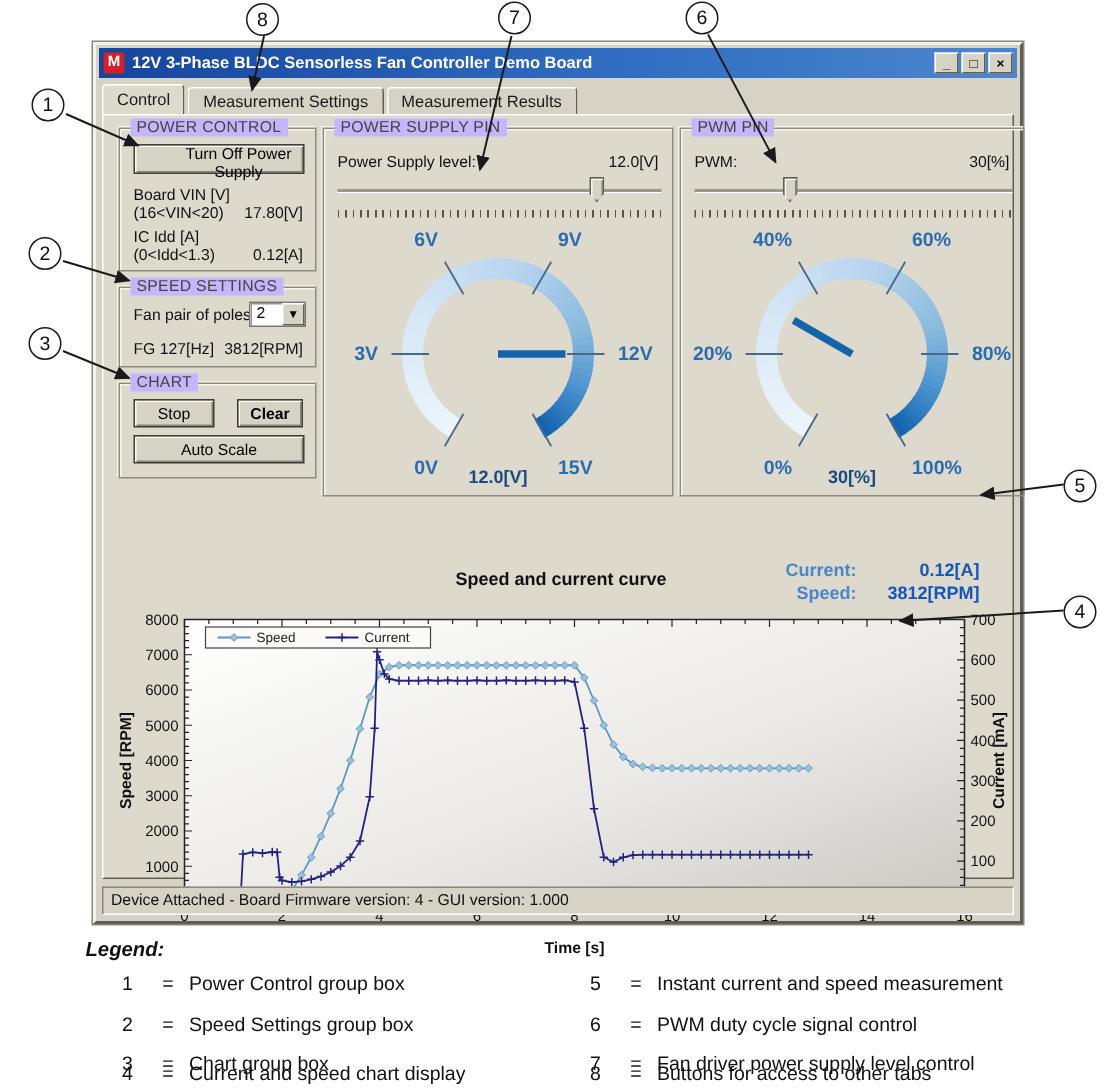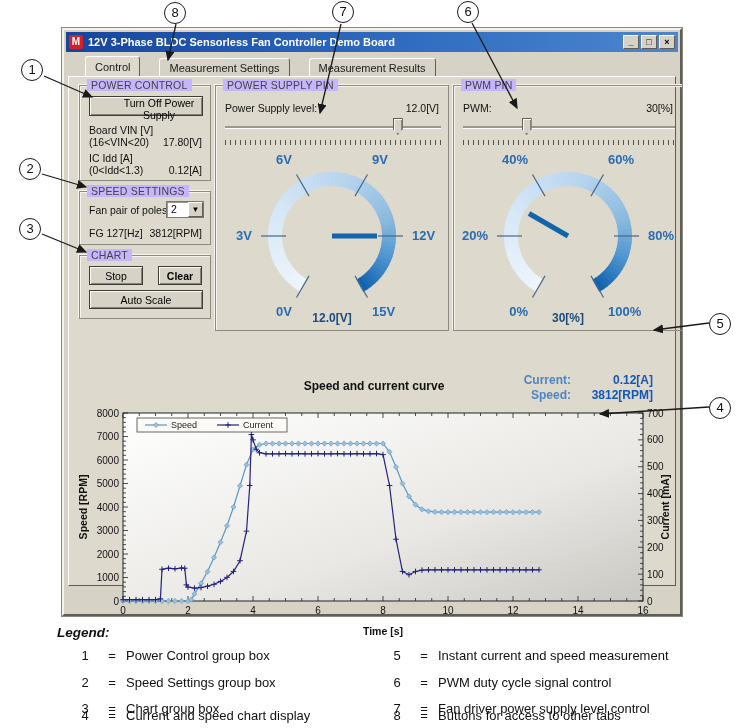--- a/index.html
+++ b/index.html
@@ -18,21 +18,21 @@
   #wintitle { color:#fff; font-size:11px; font-weight:bold; margin-left:5px; flex:1 1 auto;
               white-space:nowrap; overflow:hidden; }
   .winbtn { width:16px; height:14px; margin-left:2px; background:#d6d2c6; border:1px solid;
             border-color:#fff #5f5d55 #5f5d55 #fff; font-size:9px; line-height:12px;
             text-align:center; color:#000; font-weight:bold; cursor:default; }
 
   
   #tabstrip { position:absolute; left:4px; top:26px; right:4px; height:21px; display:flex; align-items:flex-end; }
   .tab { height:19px; padding:0 9px; font-size:11px; line-height:19px; background:#d6d2c6;
          border:1px solid; border-color:#fff #5f5d55 #d6d2c6 #fff; border-radius:3px 3px 0 0;
-         margin-right:2px; color:#1a1a1a;margin-left:17px; }
+         margin-right:2px; color:#1a1a1a; }
   .tab.active { height:21px; line-height:21px; background:#ddd9cd; border-bottom-color:#ddd9cd; }
   #tabpanel { position:absolute; left:4px; top:46px; right:4px; bottom:28px;
               background:#ddd9cd; border:1px solid; border-color:#fff #5f5d55 #5f5d55 #fff; }
 
   
   .groupbox { position:absolute; border:1px solid #8d8b80; box-shadow:1px 1px 0 #f6f4ec inset, -1px -1px 0 #f6f4ec; }
   .gb-caption { position:absolute; top:-7px; left:7px; background:#c4b5fd; padding:0 4px;
                 font-size:10.5px; color:#45433c; letter-spacing:0.2px; }
 
   
@@ -670,20 +670,21 @@
           <rect x="60" y="13" width="150" height="14" fill="#fbfaf6" stroke="#444" stroke-width="0.8"></rect>
           <line x1="68" y1="20" x2="90" y2="20" stroke="#5b97c4" stroke-width="1.2"></line>
           <path d="M79,17.4 L81.6,20 L79,22.6 L76.4,20 Z" fill="#9cc0dc" stroke="#5b97c4" stroke-width="0.6"></path>
           <text x="94" y="23" font-size="9" fill="#222" font-family="Liberation Sans, sans-serif">Speed</text>
           <line x1="140" y1="20" x2="162" y2="20" stroke="#23237f" stroke-width="1.2"></line>
           <path d="M148.2,20 H153.8 M151,17.2 V22.8" stroke="#23237f" stroke-width="1"></path>
           <text x="166" y="23" font-size="9" fill="#222" font-family="Liberation Sans, sans-serif">Current</text>
         </svg>
     </div>
 
+    <div id="statusbar">Device Attached - Board Firmware version: 4 - GUI version: 1.000</div>
   </div>
 
   <div class="callout" style="left:21px; top:59px;">1</div>
   <div class="callout" style="left:19px; top:158px;">2</div>
   <div class="callout" style="left:19px; top:218px;">3</div>
   <div class="callout" style="left:709px; top:397px;">4</div>
   <div class="callout" style="left:709px; top:313px;">5</div>
   <div class="callout" style="left:457px; top:1px;">6</div>
   <div class="callout" style="left:332px; top:1px;">7</div>
   <div class="callout" style="left:164px; top:2px;">8</div>

